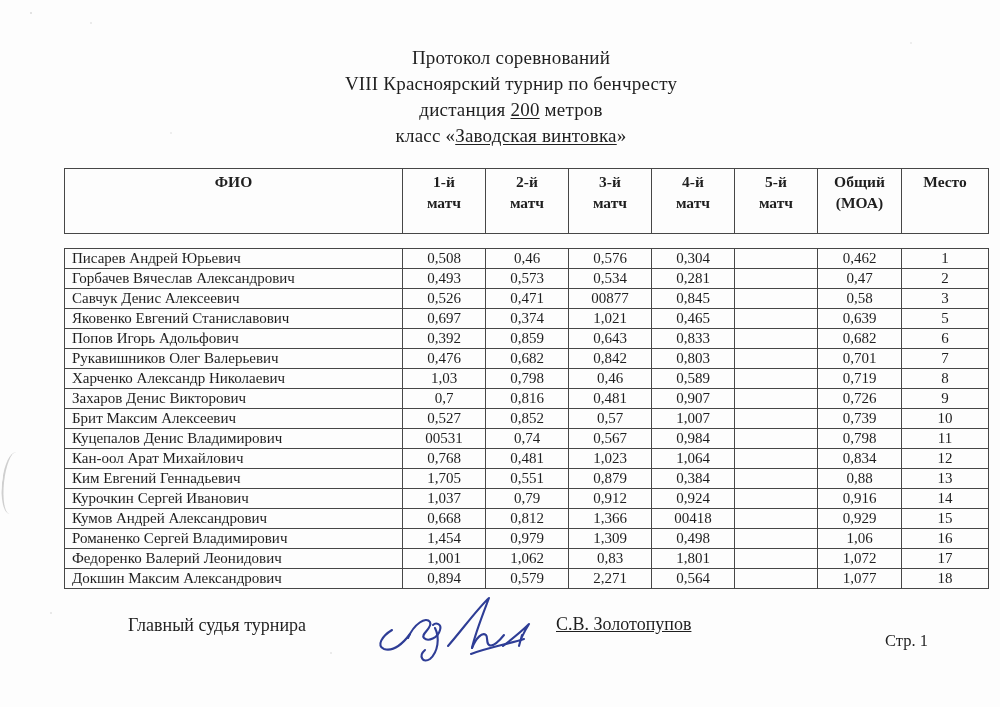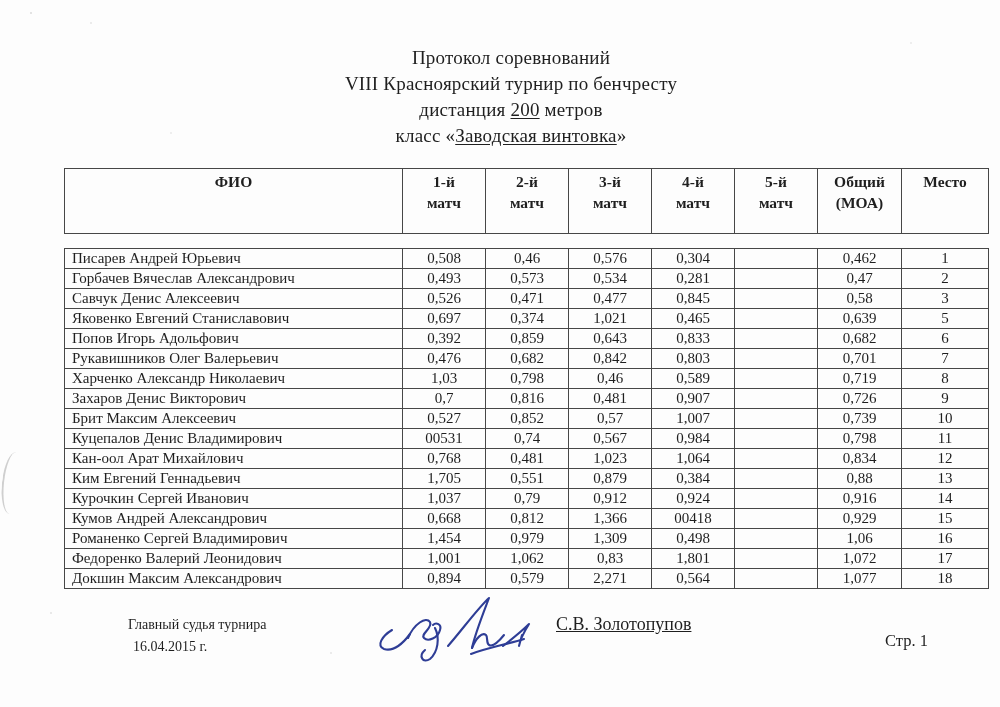--- a/index.html
+++ b/index.html
@@ -67,21 +67,21 @@
     line-height: 19px;
   }
   .cell-name { text-align: left; padding-left: 7px; }
   .cell-num  { text-align: center; }
 
   
   .footer-judge {
     position: absolute;
     left: 128px;
     top: 614px;
-    font-size: 14px;
+    font-size: 18px;
     line-height: 22px;
   }
   .footer-judge .date { padding-left: 5px; }
   .footer-name {
     position: absolute;
     left: 556px;
     top: 614px;
     font-size: 18px;
     text-decoration: underline;
   }
@@ -213,21 +213,21 @@
           <td class="cell-num">0,534</td>
           <td class="cell-num">0,281</td>
           <td class="cell-num"></td>
           <td class="cell-num">0,47</td>
           <td class="cell-num">2</td>
         </tr>
         <tr>
           <td class="cell-name">Савчук Денис Алексеевич</td>
           <td class="cell-num">0,526</td>
           <td class="cell-num">0,471</td>
-          <td class="cell-num">0,477</td>
+          <td class="cell-num">00877</td>
           <td class="cell-num">0,845</td>
           <td class="cell-num"></td>
           <td class="cell-num">0,58</td>
           <td class="cell-num">3</td>
         </tr>
         <tr>
           <td class="cell-name">Яковенко Евгений Станиславович</td>
           <td class="cell-num">0,697</td>
           <td class="cell-num">0,374</td>
           <td class="cell-num">1,021</td>
@@ -364,21 +364,20 @@
           <td class="cell-num">0,564</td>
           <td class="cell-num"></td>
           <td class="cell-num">1,077</td>
           <td class="cell-num">18</td>
         </tr>
       </tbody>
   </table>
 
   <div class="footer-judge">
     <div>Главный судья турнира</div>
-    <div class="date">16.04.2015 г.</div>
   </div>
 
   <svg class="signature" viewBox="0 0 165 70" fill="none" stroke="#2e3d96" stroke-width="2.1" stroke-linecap="round" stroke-linejoin="round">
     <path d="M20 36 C10 42 4 52 12 55 C22 58 32 48 38 40"></path>
     <path d="M36 44 C42 30 54 22 58 28 C61 34 48 40 52 44 C56 48 66 44 68 36 C70 30 64 28 61 31"></path>
     <path d="M63 34 C68 44 66 58 58 65 C51 70 46 62 53 56"></path>
     <path d="M76 52 C90 36 106 14 117 4 C111 20 103 40 100 54"></path>
     <path d="M100 54 C104 44 110 38 114 41 C116 43 114 49 117 51 C121 53 128 46 132 41"></path>
     <path d="M131 52 C140 45 150 37 157 30 C152 38 148 46 147 52 L150 41"></path>
     <path d="M99 60 C115 54 136 50 152 45"></path>

